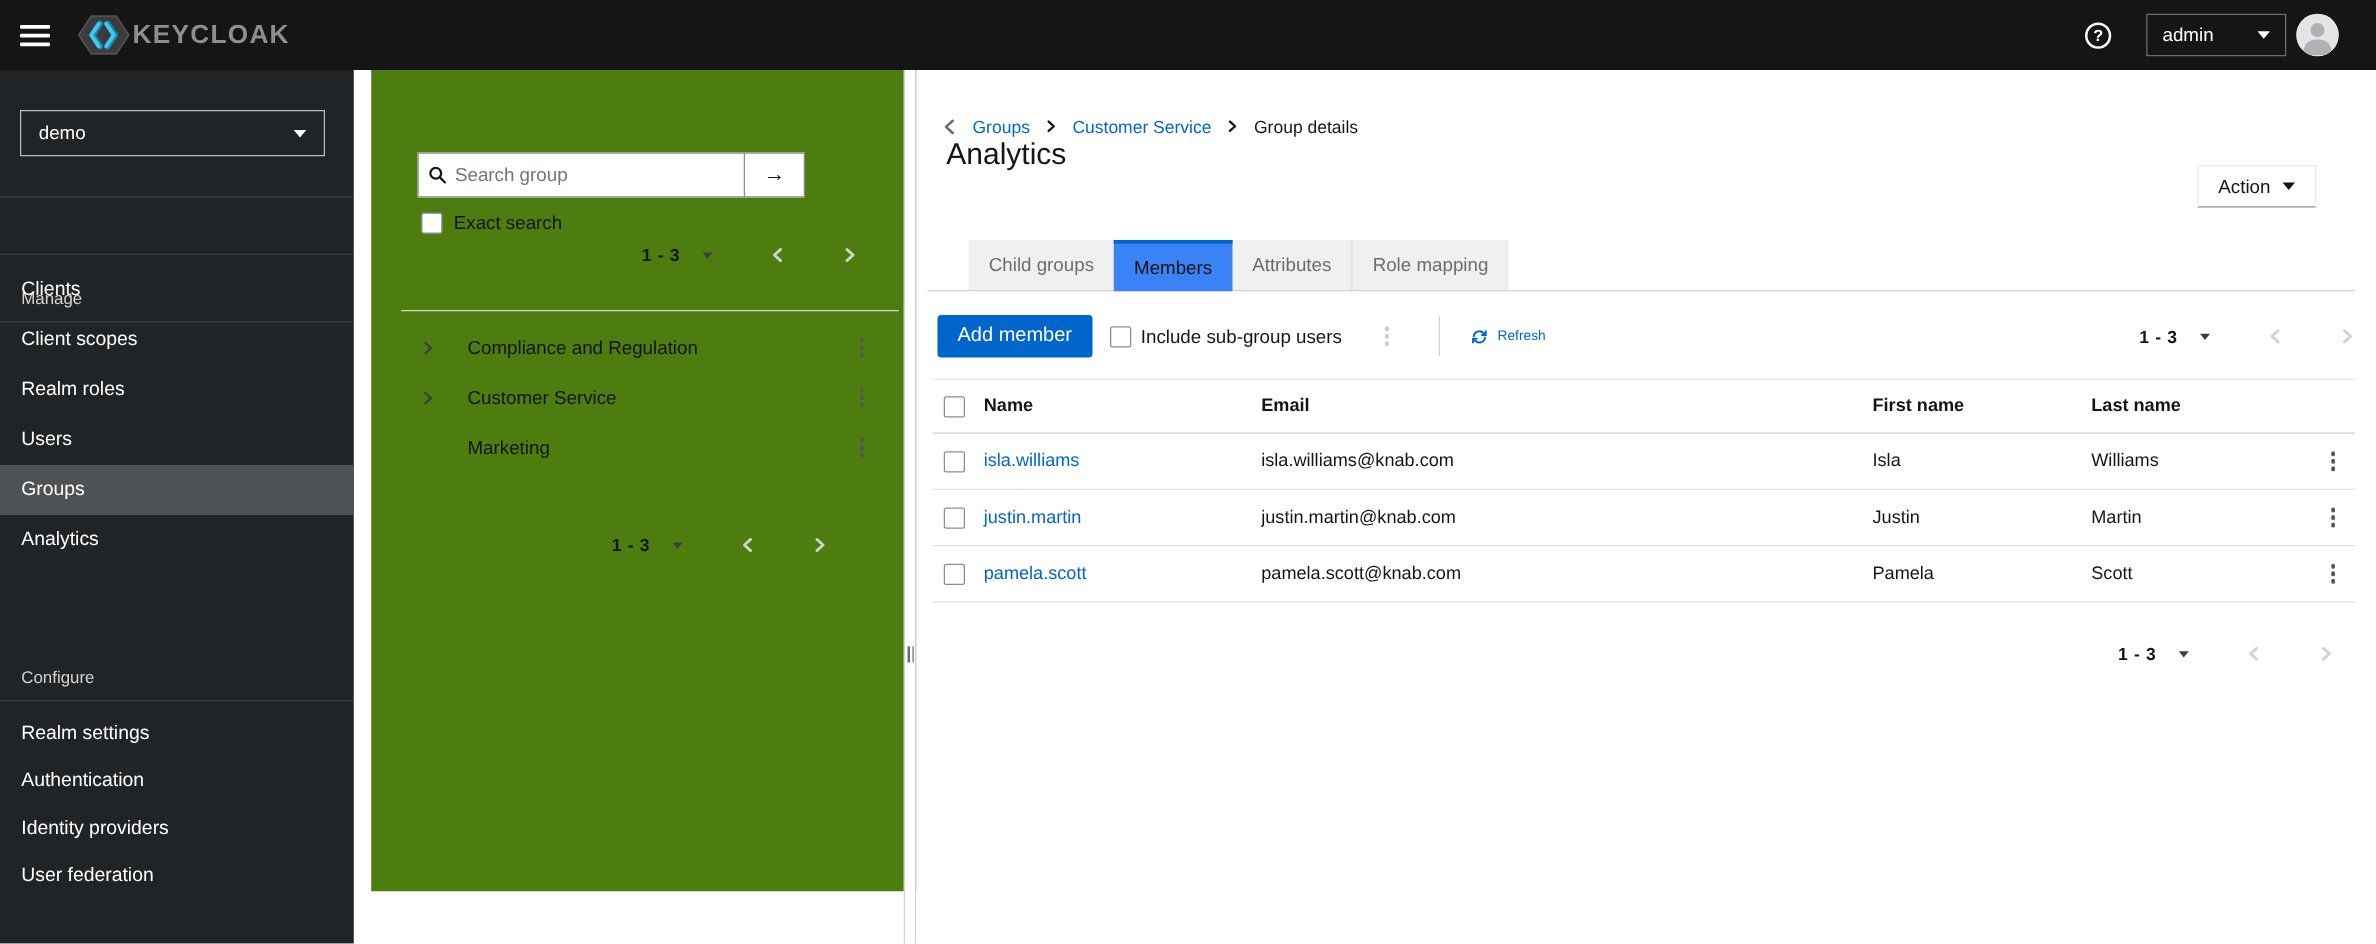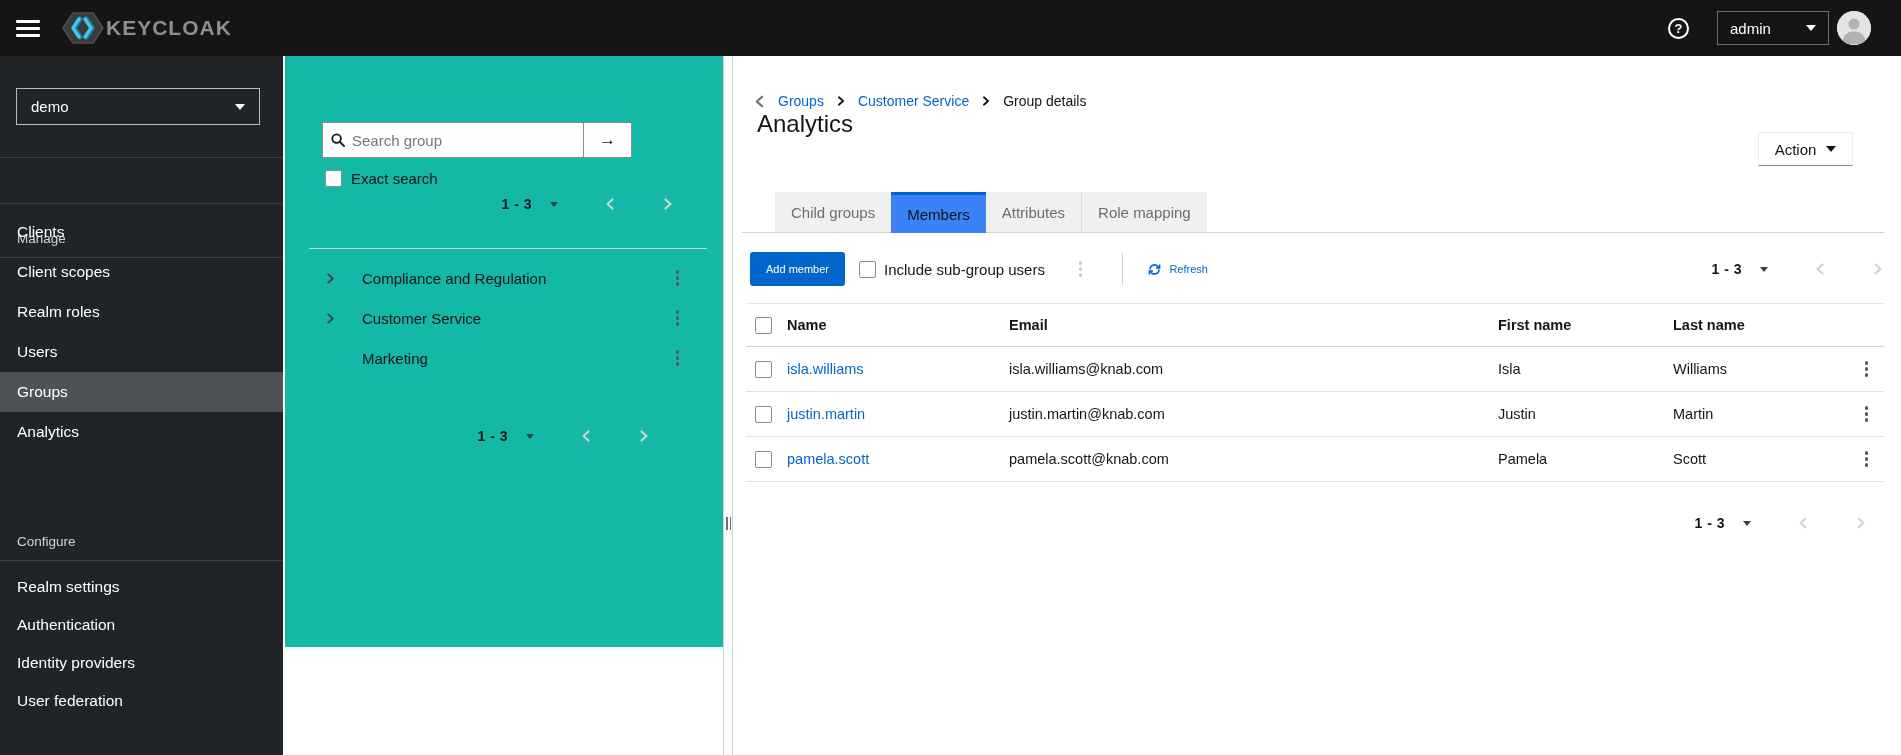--- a/index.html
+++ b/index.html
@@ -26,21 +26,21 @@
   
   .sidebar { position:absolute; left:0; top:56px; width:283px; height:699px; background:#212427; color:#fff; }
   .realm-selector { position:absolute; left:16px; top:32px; width:244px; height:37px; border:1px solid #b9bcbe; display:flex; align-items:center; justify-content:space-between; padding:0 14px; font-size:15px; color:#fff; cursor:pointer; background:#212427; }
   .nav-divider { position:absolute; left:0; width:283px; border-top:1px solid #3c3f42; }
   .nav-section-title { position:absolute; left:17px; font-size:13.5px; color:#d2d2d2; }
   .nav-list { position:absolute; left:0; width:283px; }
   .nav-item { height:40px; display:flex; align-items:center; padding-left:17px; font-size:15.5px; color:#fff; cursor:pointer; }
   .nav-item.selected { background:#4f5255; }
 
   
-  .tree-panel { position:absolute; left:285px; top:56px; width:440px; height:591px; background:#14b8a6; }
+  .tree-panel { position:absolute; left:297px; top:56px; width:440px; height:657px; background:#4d7c0f; }
   .search-row { position:absolute; left:37px; top:66px; height:36px; display:flex; }
   .search-box { width:262px; height:36px; border:1px solid #8a8d90; display:flex; align-items:center; padding:0 8px; background:#fff; }
   .search-box input { border:none; outline:none; flex:1; font-size:15px; color:#151515; margin-left:7px; font-family:inherit; }
   .search-box input::placeholder { color:#72767b; }
   .search-go { width:48px; height:36px; border:1px solid #8a8d90; border-left:none; background:#fff; font-size:17px; color:#151515; cursor:pointer; }
   .exact-row { position:absolute; left:40px; top:114px; display:flex; align-items:center; gap:9px; cursor:pointer; }
   .checkbox { width:17px; height:17px; border:1.5px solid #8a8d90; border-radius:2px; background:#fff; display:inline-block; flex:none; }
   .exact-label { font-size:15px; color:#151515; }
 
   
@@ -75,21 +75,21 @@
   .page-title { position:absolute; left:24px; top:54px; font-size:24px; color:#151515; font-weight:400; }
   .action-btn { position:absolute; right:48px; top:76px; width:95px; height:34px; background:#fff; border:1px solid #ebebeb; border-bottom-color:#8a8d90; display:flex; align-items:center; justify-content:center; gap:10px; font-size:15px; color:#151515; cursor:pointer; }
 
   .tabs { position:absolute; left:9px; right:17px; top:136px; height:41px; display:flex; border-bottom:1px solid #d2d2d2; padding-left:33px; }
   .tab { height:40px; padding:0 16px; display:flex; align-items:center; font-size:15px; color:#6a6e73; background:#f0f0f0; cursor:pointer; }
   .tab + .tab { border-left:1px solid #dcdcdc; }
   .tab.active { background:#3b82f6; color:#151515; border-top:3px solid #0066cc; border-left:none; height:41px; margin-bottom:-1px; z-index:2; }
   .tab.active + .tab { border-left:none; }
 
   .toolbar { position:absolute; left:17px; right:17px; top:196px; height:34px; display:flex; align-items:center; }
-  .add-member-btn { height:34px; padding:0 16px; background:#0066cc; color:#fff; font-size:11px; border:none; border-radius:3px; cursor:pointer; font-family:inherit; }
+  .add-member-btn { height:34px; padding:0 16px; background:#0066cc; color:#fff; font-size:16px; border:none; border-radius:3px; cursor:pointer; font-family:inherit; }
   .include-cb { margin-left:14px; }
   .include-label { margin-left:8px; font-size:15px; color:#151515; cursor:pointer; }
   .toolbar .kebab { position:static; margin-left:30px; }
   .vsep { margin-left:36px; width:1px; height:32px; background:#d2d2d2; }
   .refresh { margin-left:24px; display:flex; align-items:center; gap:7px; color:#0066cc; font-size:11px; cursor:pointer; }
   .toolbar .pag { margin-left:auto; }
 
   .table { position:absolute; left:13px; right:17px; top:247px; font-size:14.5px; color:#151515; }
   .trow { display:flex; align-items:center; border-bottom:1px solid #e0e0e0; }
   .trow.head { height:44px; border-top:1px solid #e7e7e7; border-bottom:1px solid #d2d2d2; font-weight:700; }

